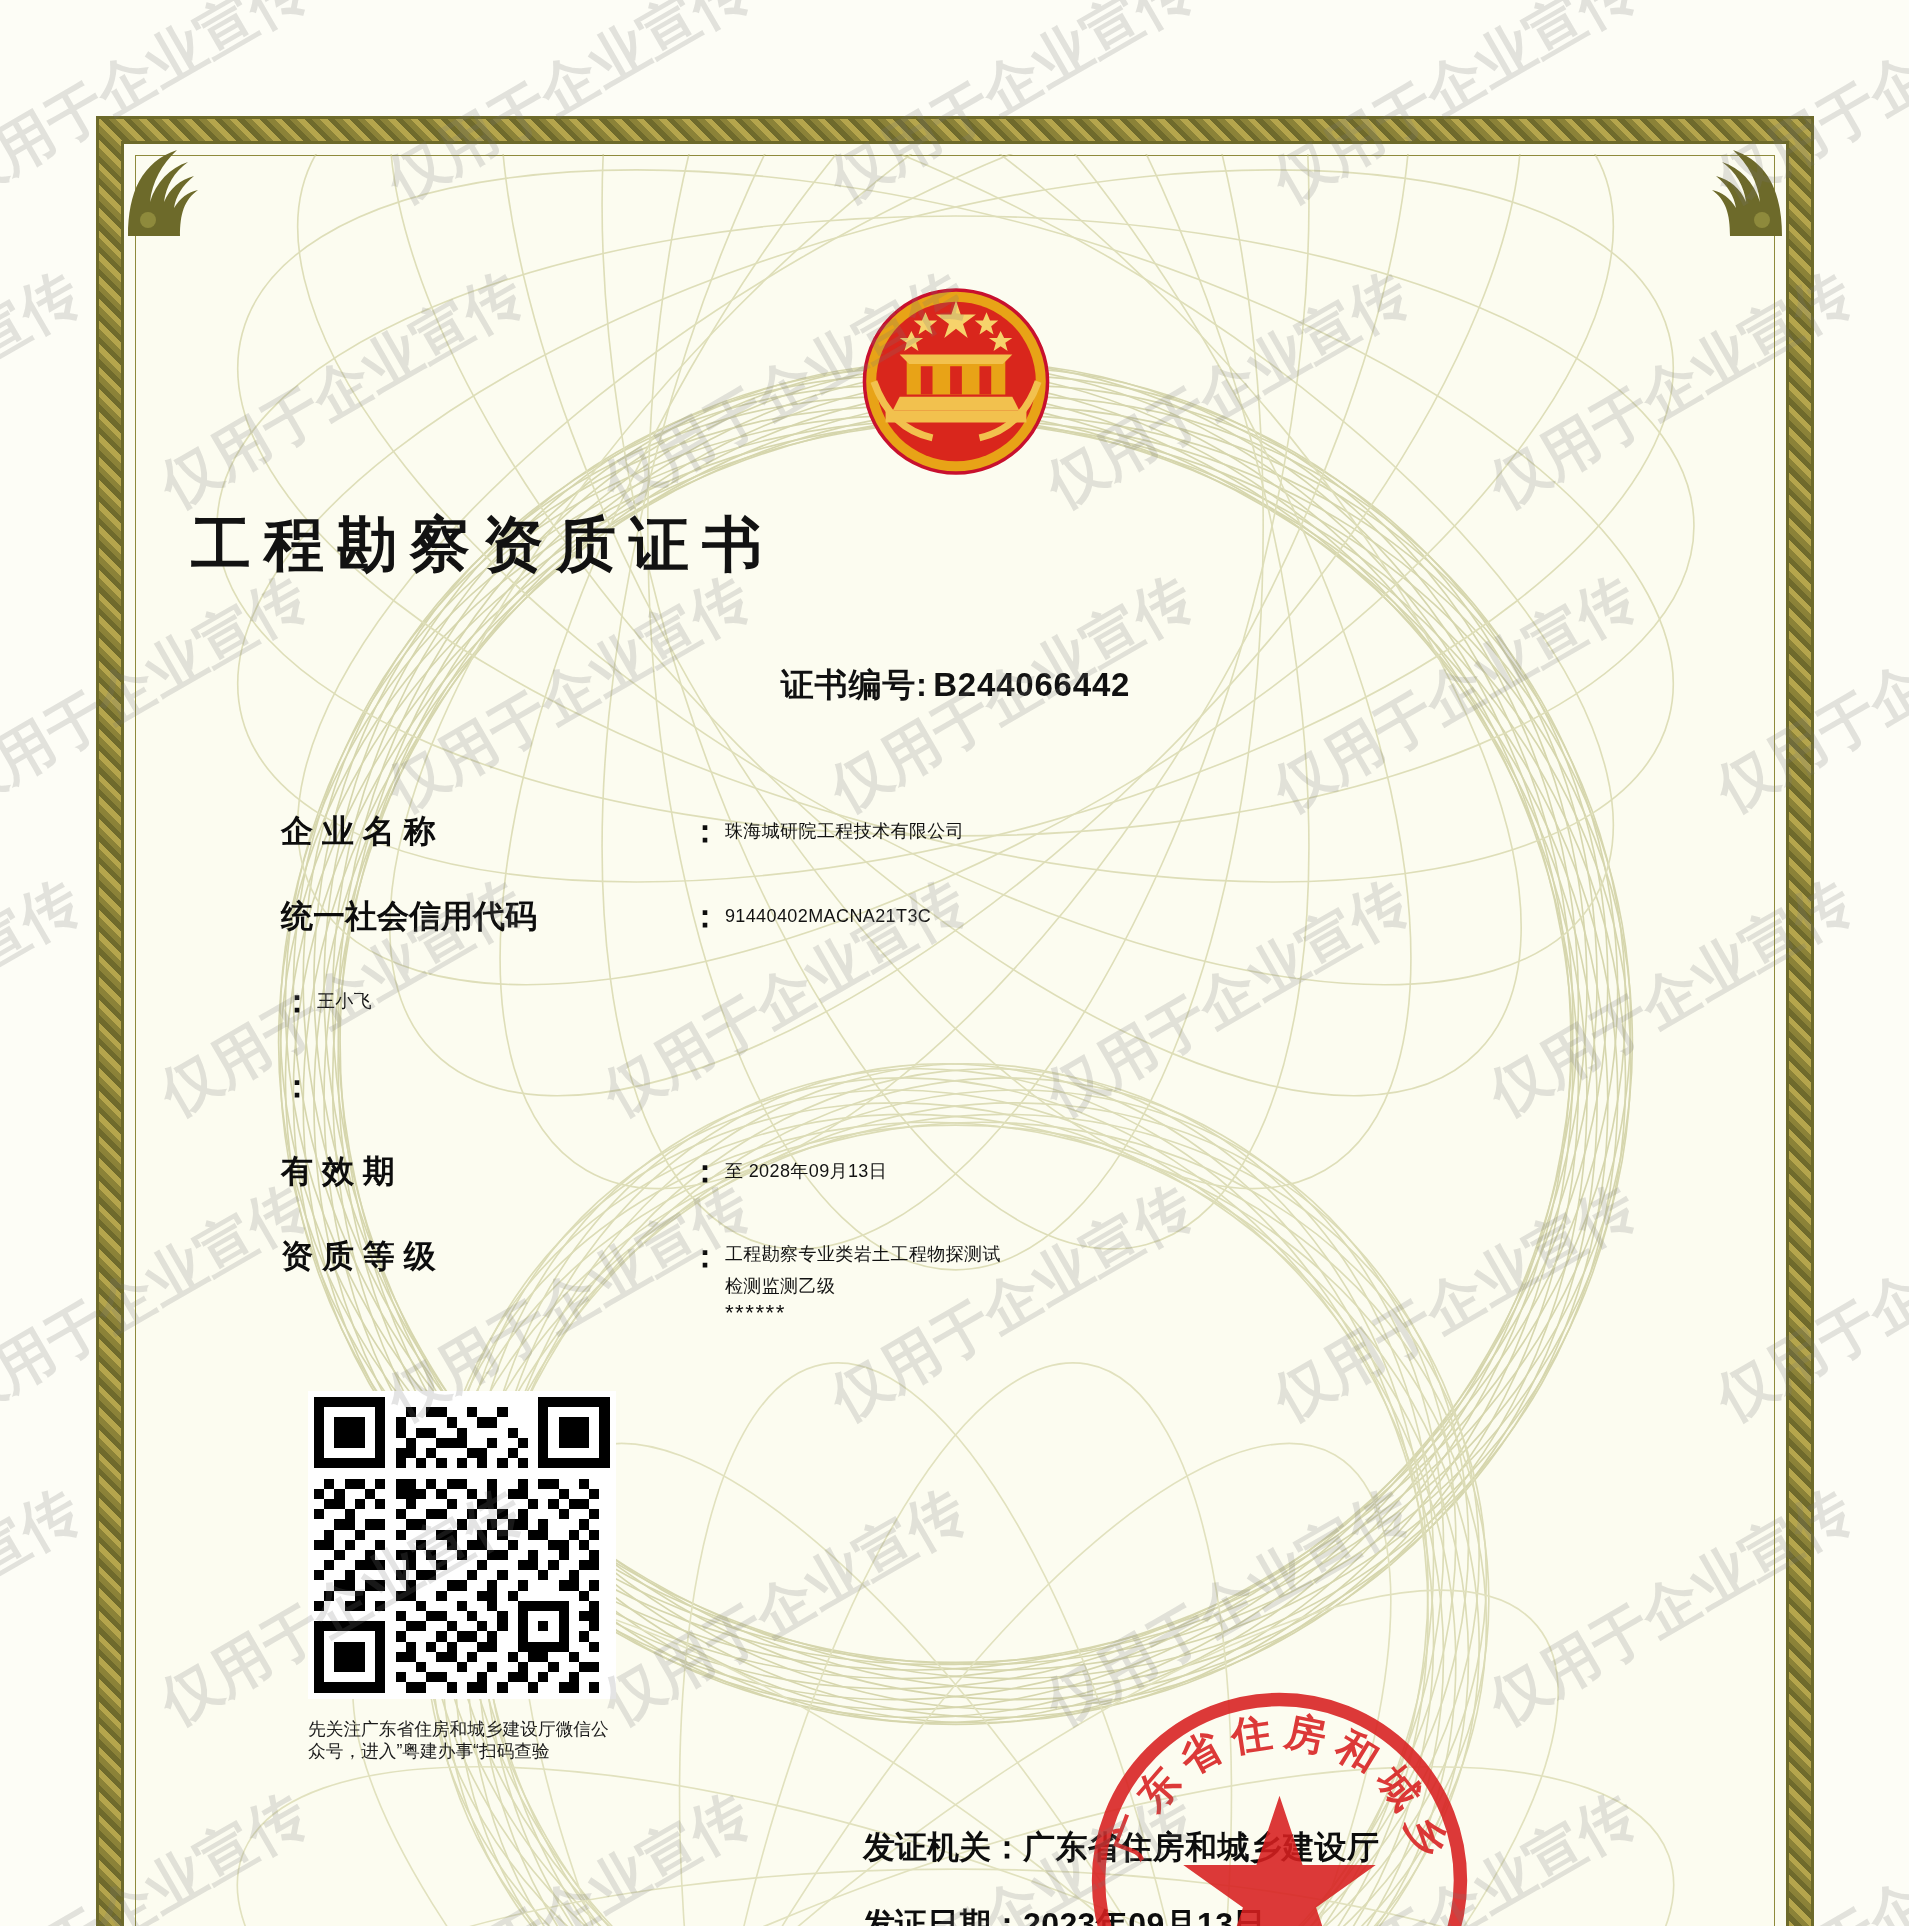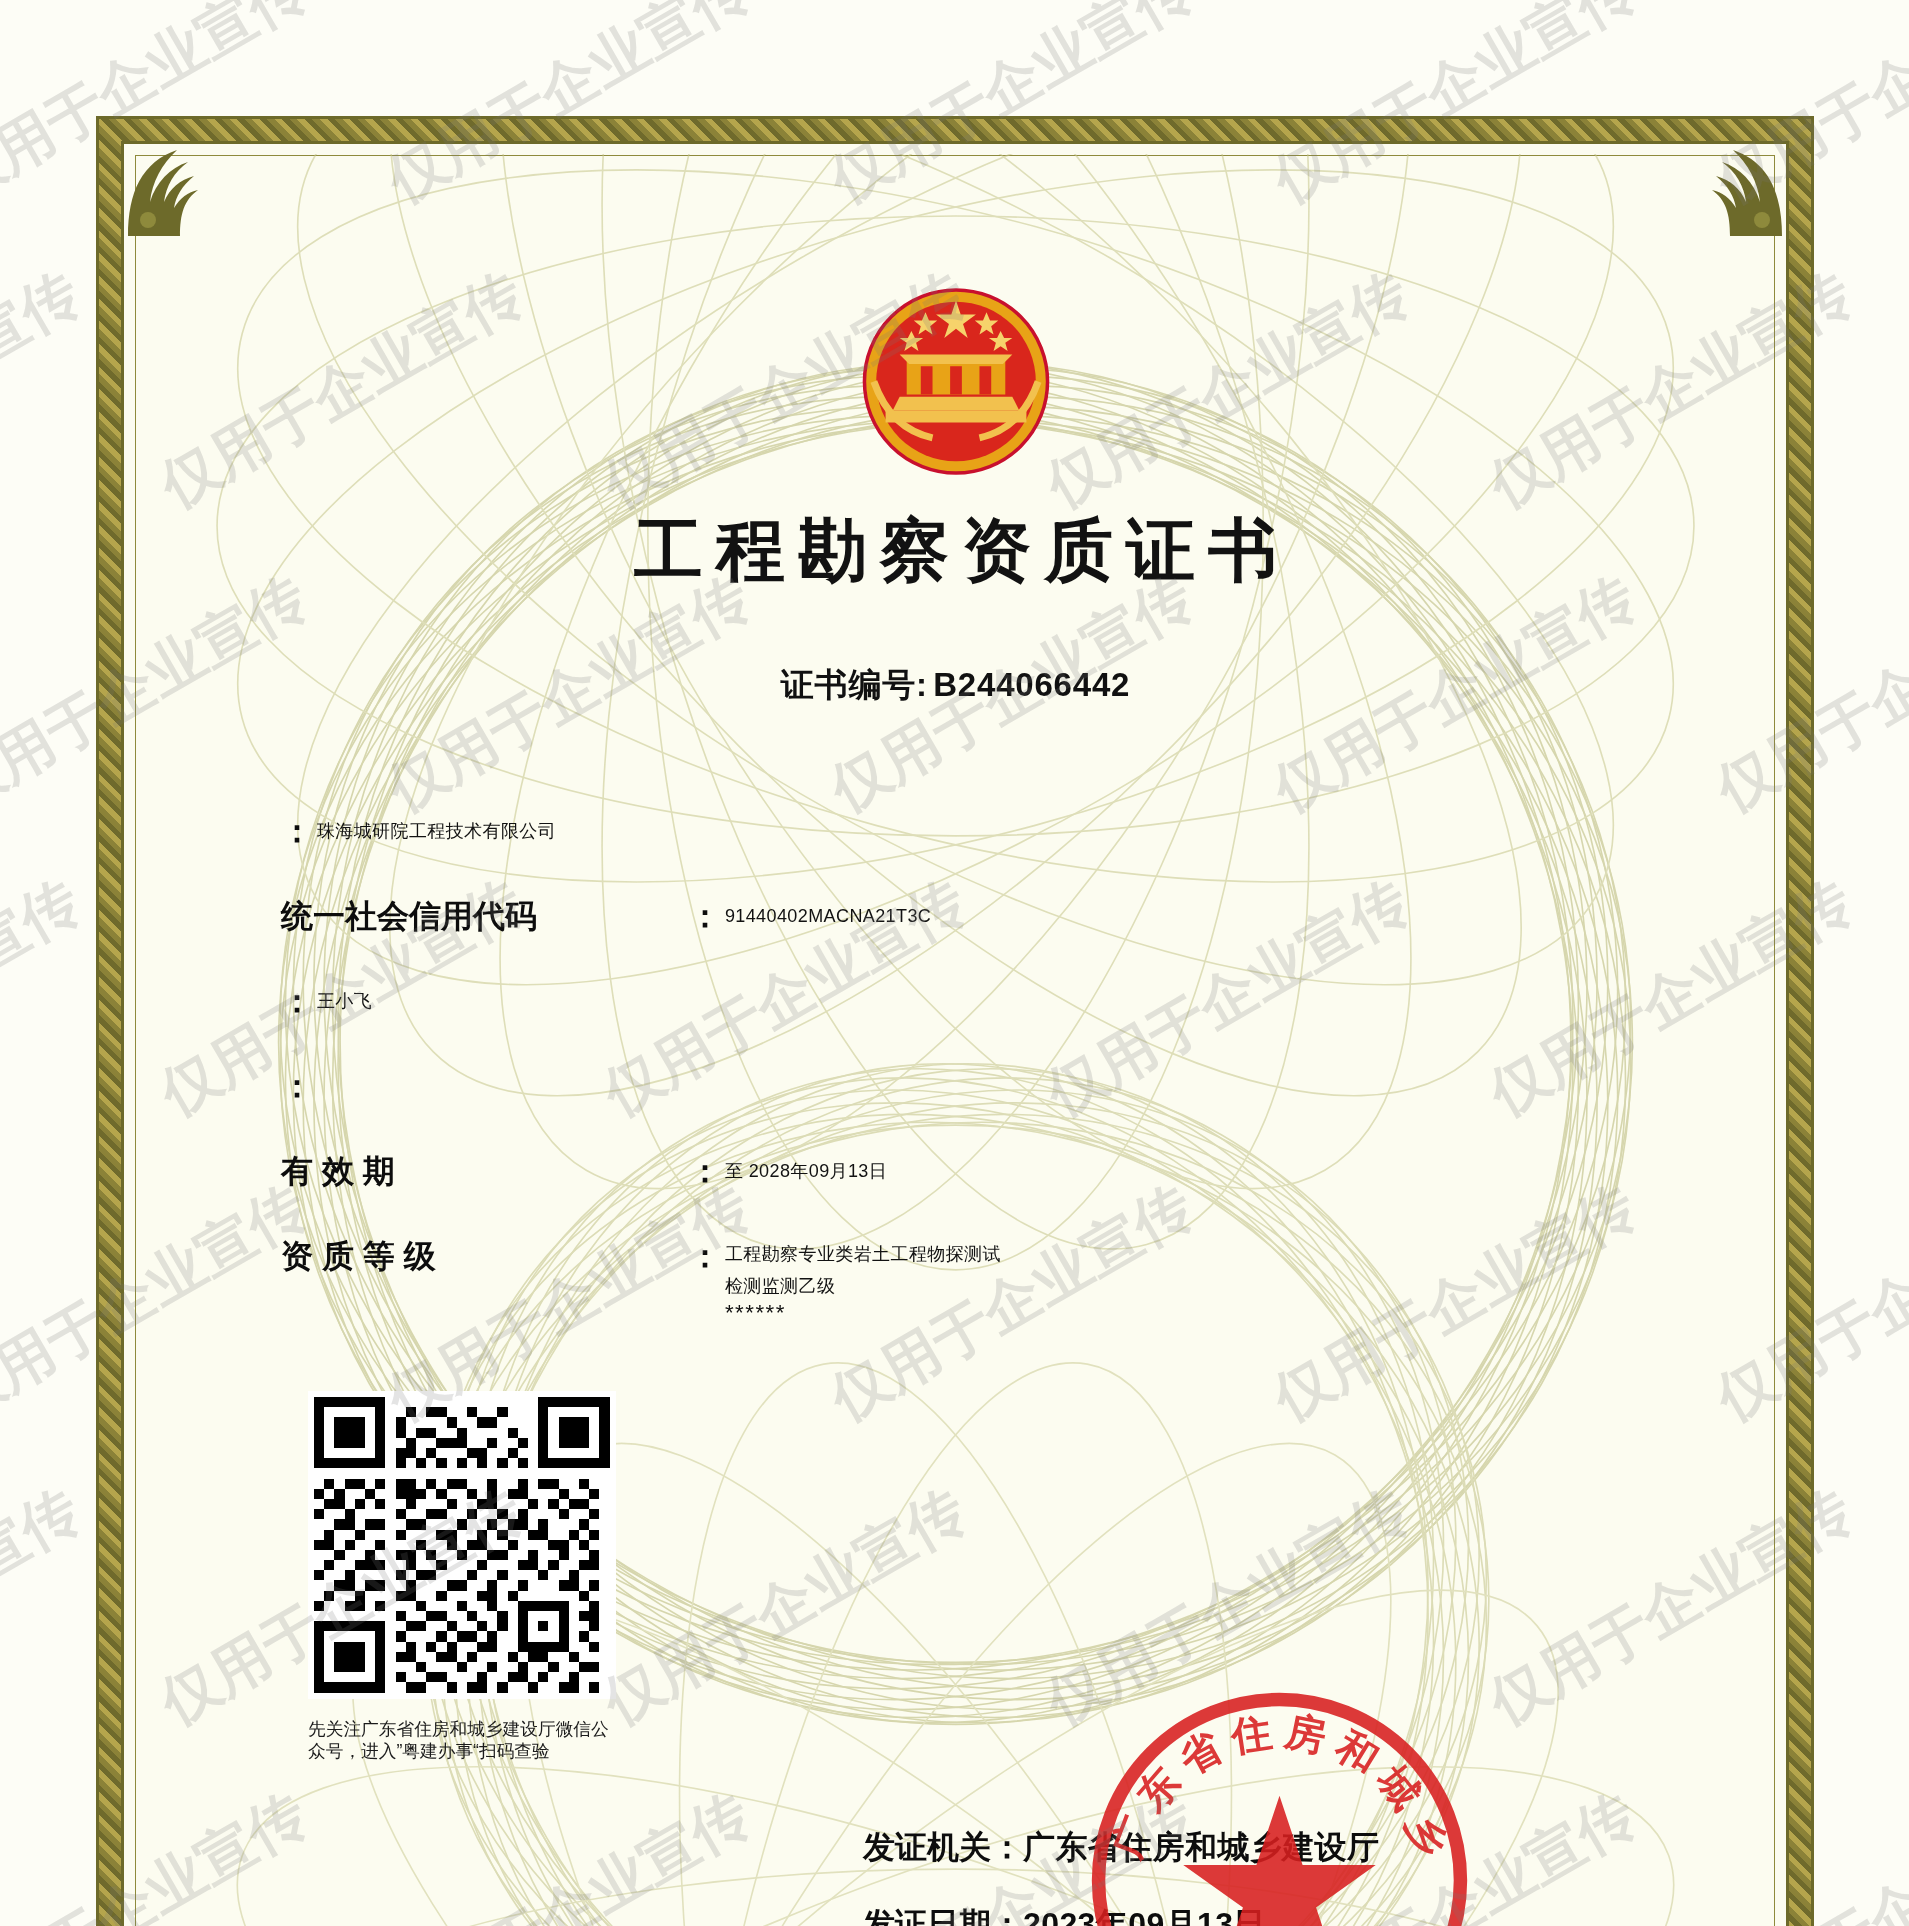--- a/index.html
+++ b/index.html
@@ -91,26 +91,25 @@
     top: 104px;
     transform: translateX(-50%);
     width: 239px;
     height: 223px;
   }
   .emblem svg { width: 100%; height: 100%; }
 
   .cert-title {
     position: absolute;
     top: 339px;
-    left: 0;
+    left: 16px;
     width: 100%;
-    text-align: center;
     font-family: "DejaVu Sans", sans-serif;
     font-weight: bold;
-    font-size: 69px;
+    font-size: 60px;
     letter-spacing: 13px;
     color: #121212;
     text-indent: 13px;
   }
 
   .cert-no {
     position: absolute;
     top: 497px;
     left: 0;
     width: 100%;
@@ -365,20 +364,21 @@
 
     <div class="cert-title">工程勘察资质证书</div>
 
     <div class="cert-no">
       <span class="label">证书编号:</span><span class="value">B244066442</span>
     </div>
 
     <div class="fields">
 
       <div class="field-row">
+        <div class="field-label">企 业 名 称</div>
         <div class="field-colon">：</div>
         <div class="field-value">珠海城研院工程技术有限公司</div>
       </div>
 
       <div class="field-row">
         <div class="field-label">统一社会信用代码</div>
         <div class="field-colon">：</div>
         <div class="field-value">91440402MACNA21T3C</div>
       </div>
 

